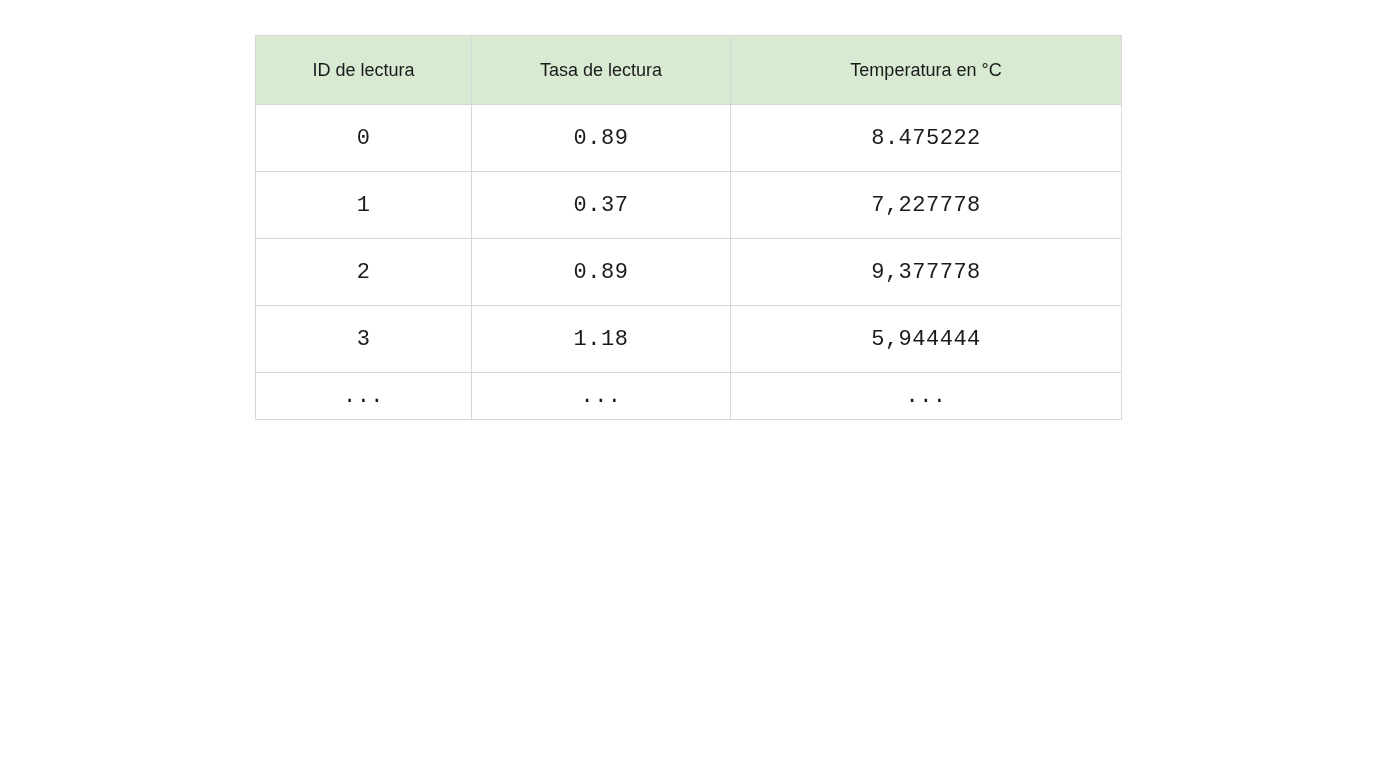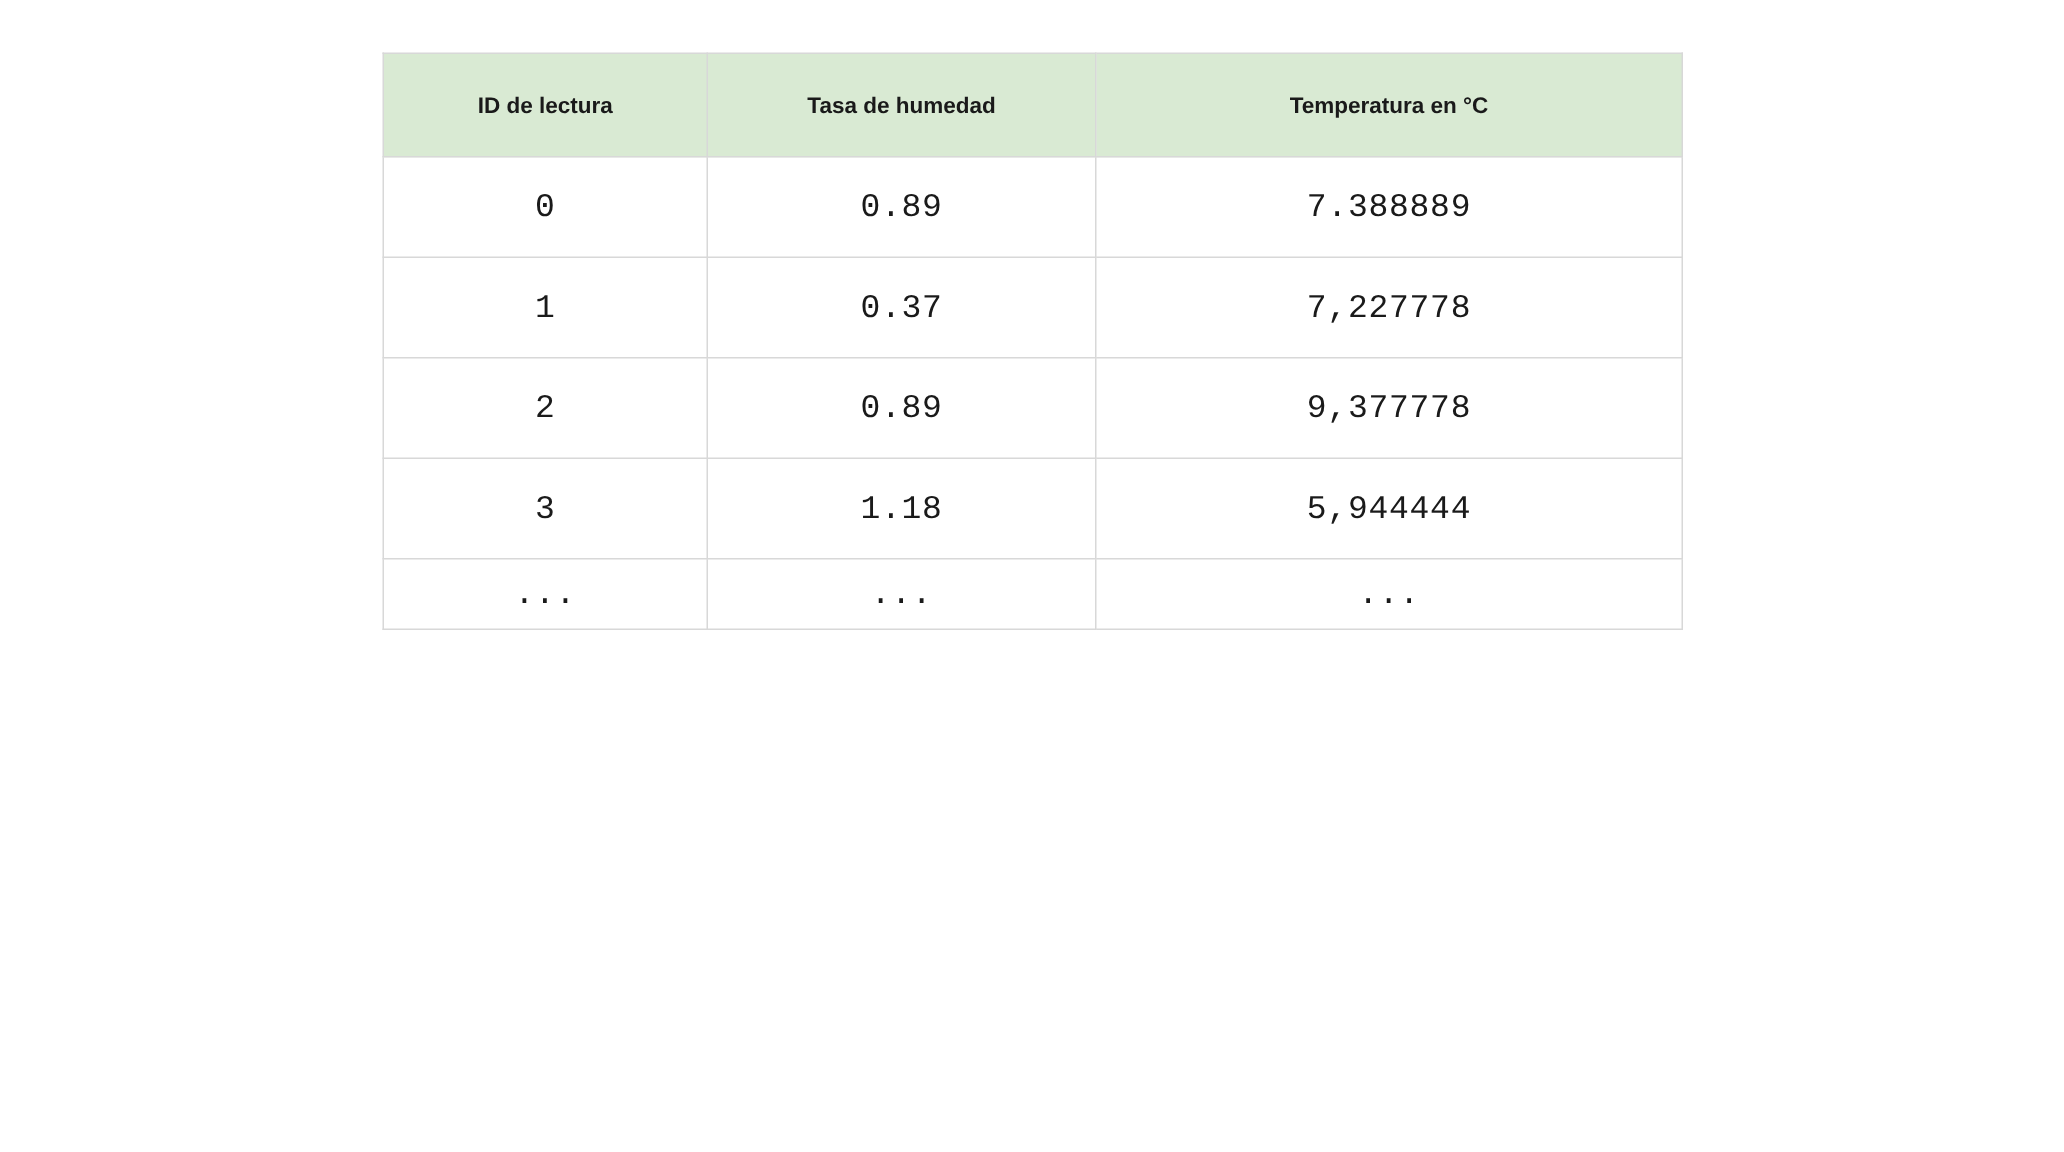--- a/index.html
+++ b/index.html
@@ -33,22 +33,22 @@
   table.data-table th,
   table.data-table td {
     border: 1px solid #d8d8d8;
     text-align: center;
     vertical-align: middle;
     color: #1a1a1a;
   }
   table.data-table thead th {
     background: #d9ead3;
     font-family: "Liberation Sans", sans-serif;
-    font-size: 15px;
-    font-weight: bold;
+    font-size: 18px;
+    font-weight: normal;
     height: 68px;
     padding: 0 8px;
   }
   table.data-table tbody td {
     background: #ffffff;
     font-family: "Liberation Mono", monospace;
     font-size: 22px;
     height: 66px;
     padding: 0 8px;
     letter-spacing: 0.5px;
@@ -68,29 +68,29 @@
   <div class="table-wrap">
     <table class="data-table">
       <colgroup>
         <col class="c1">
         <col class="c2">
         <col class="c3">
       </colgroup>
       <thead>
         <tr>
           <th>ID de lectura</th>
-          <th>Tasa de humedad</th>
+          <th>Tasa de lectura</th>
           <th>Temperatura en °C</th>
         </tr>
       </thead>
       <tbody>
         <tr>
           <td>0</td>
           <td>0.89</td>
-          <td>7.388889</td>
+          <td>8.475222</td>
         </tr>
         <tr>
           <td>1</td>
           <td>0.37</td>
           <td>7,227778</td>
         </tr>
         <tr>
           <td>2</td>
           <td>0.89</td>
           <td>9,377778</td>

